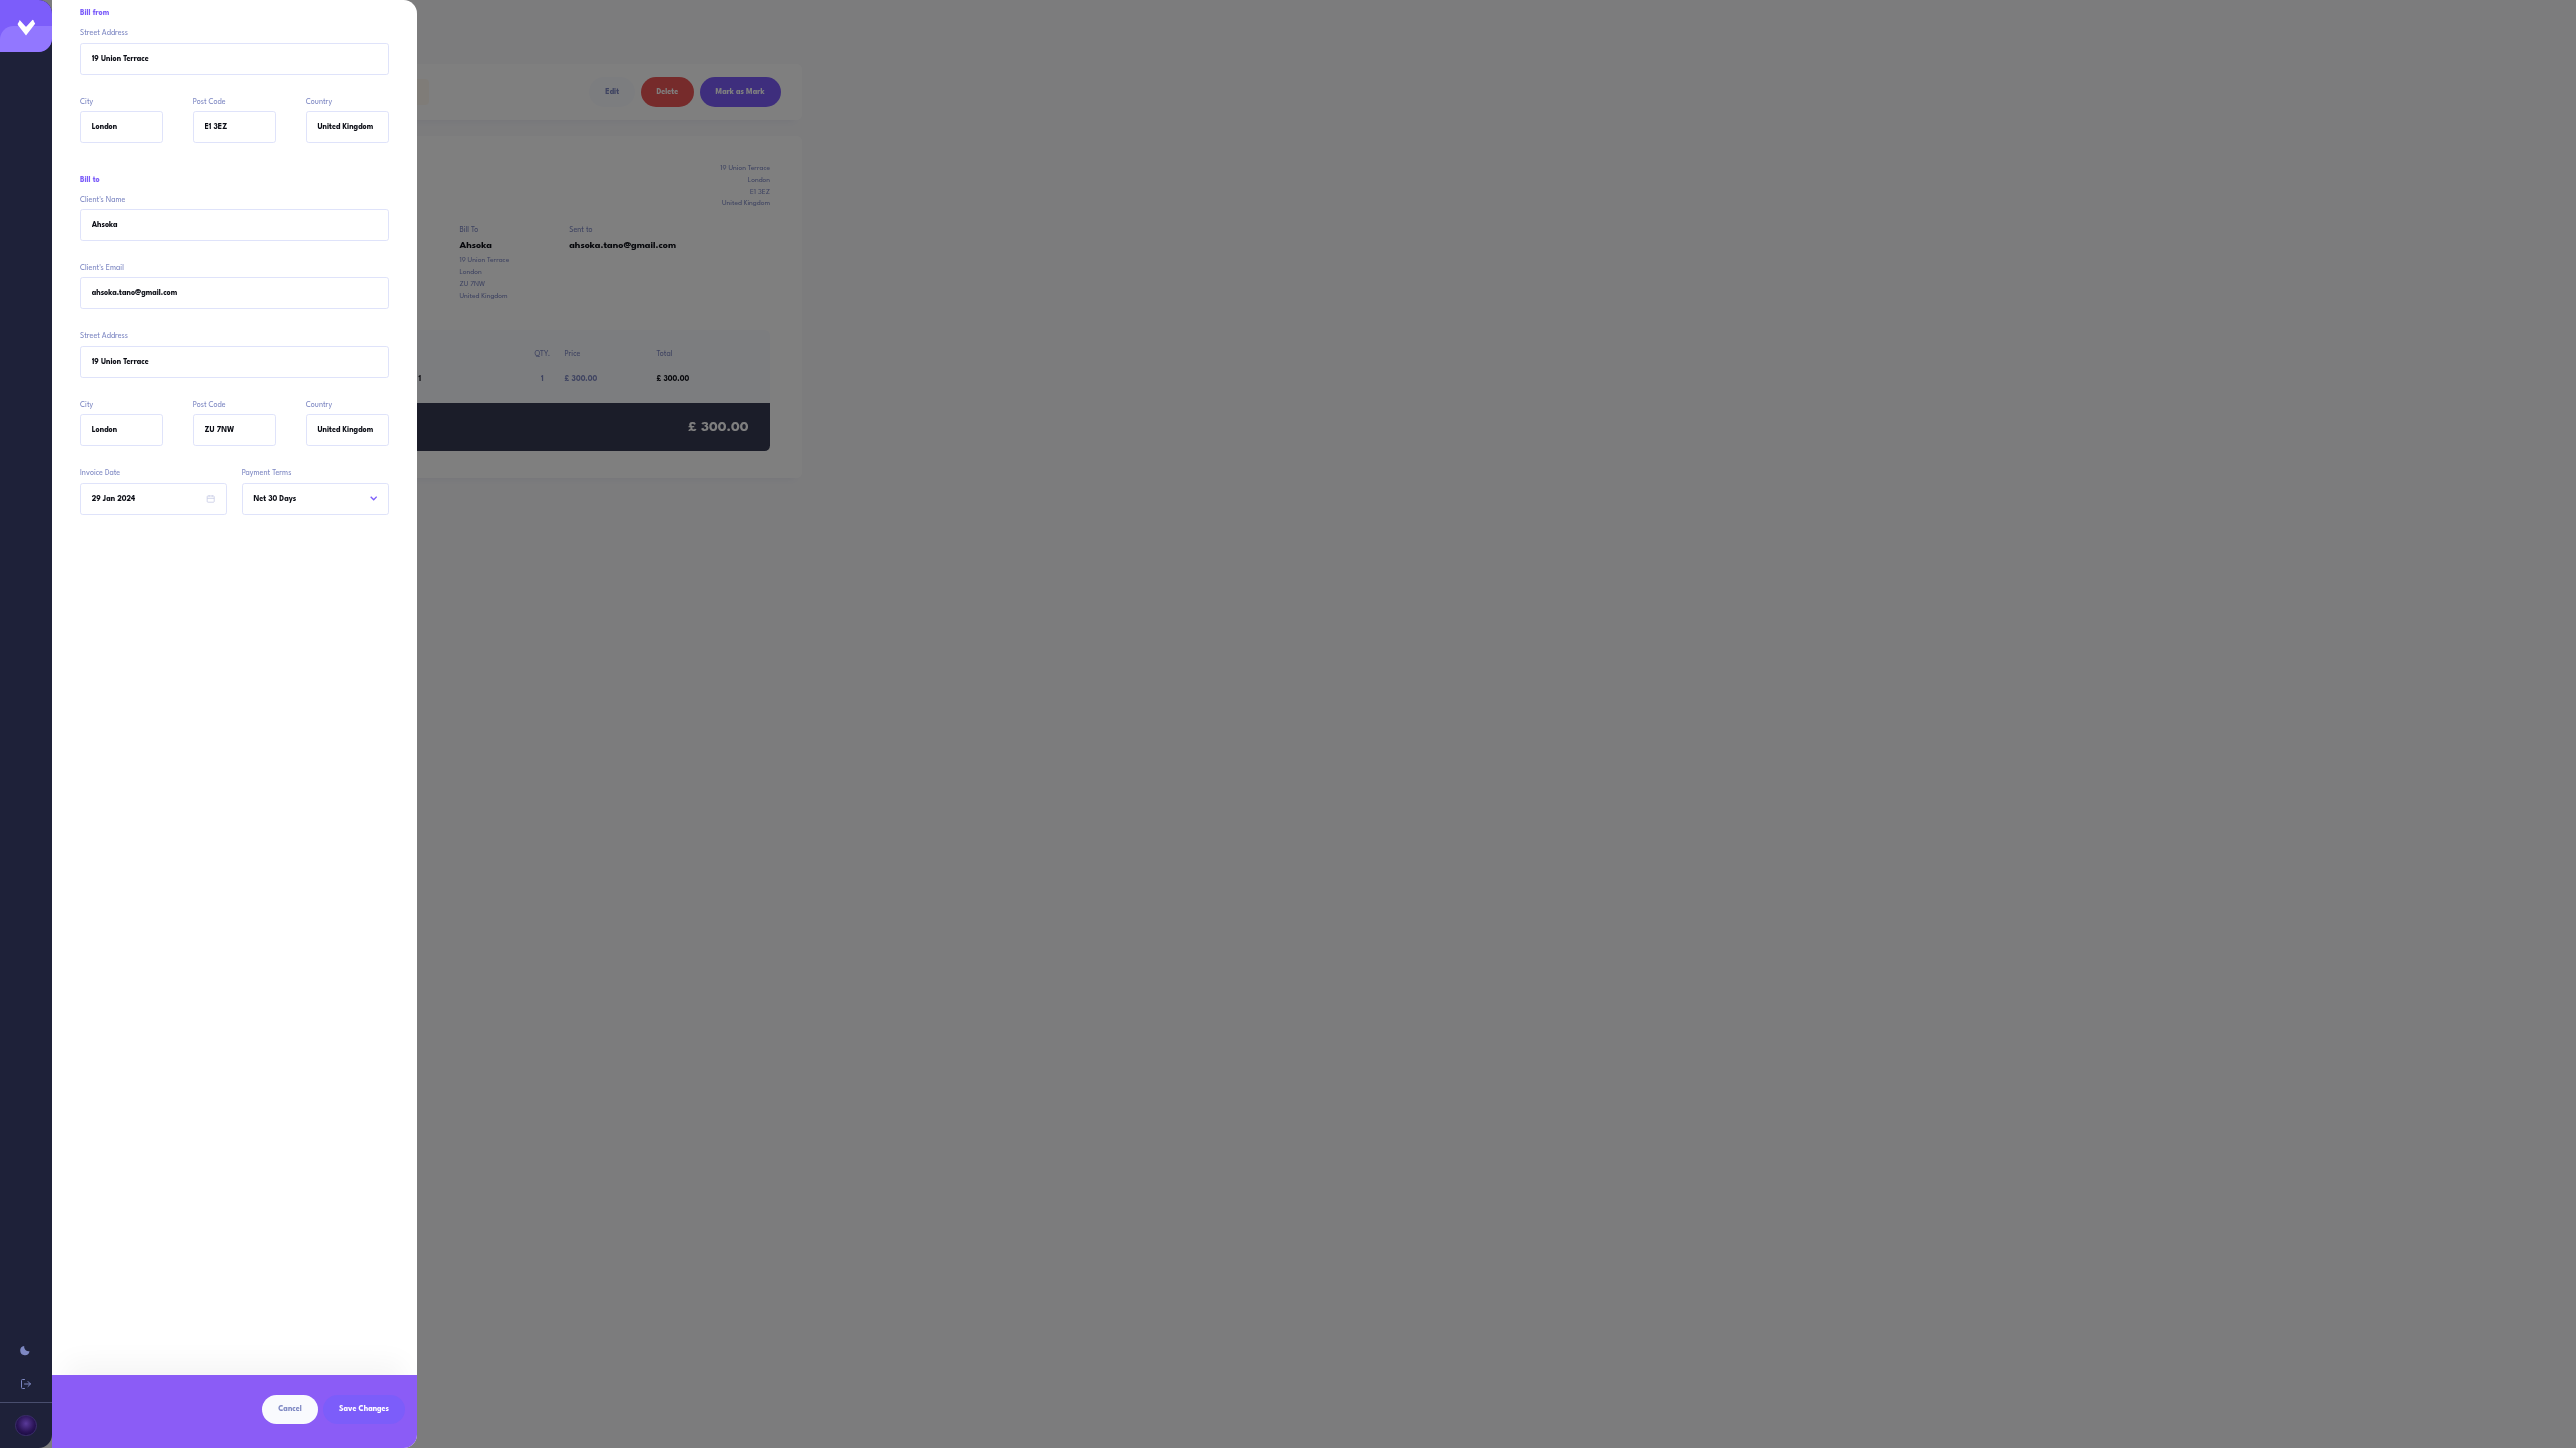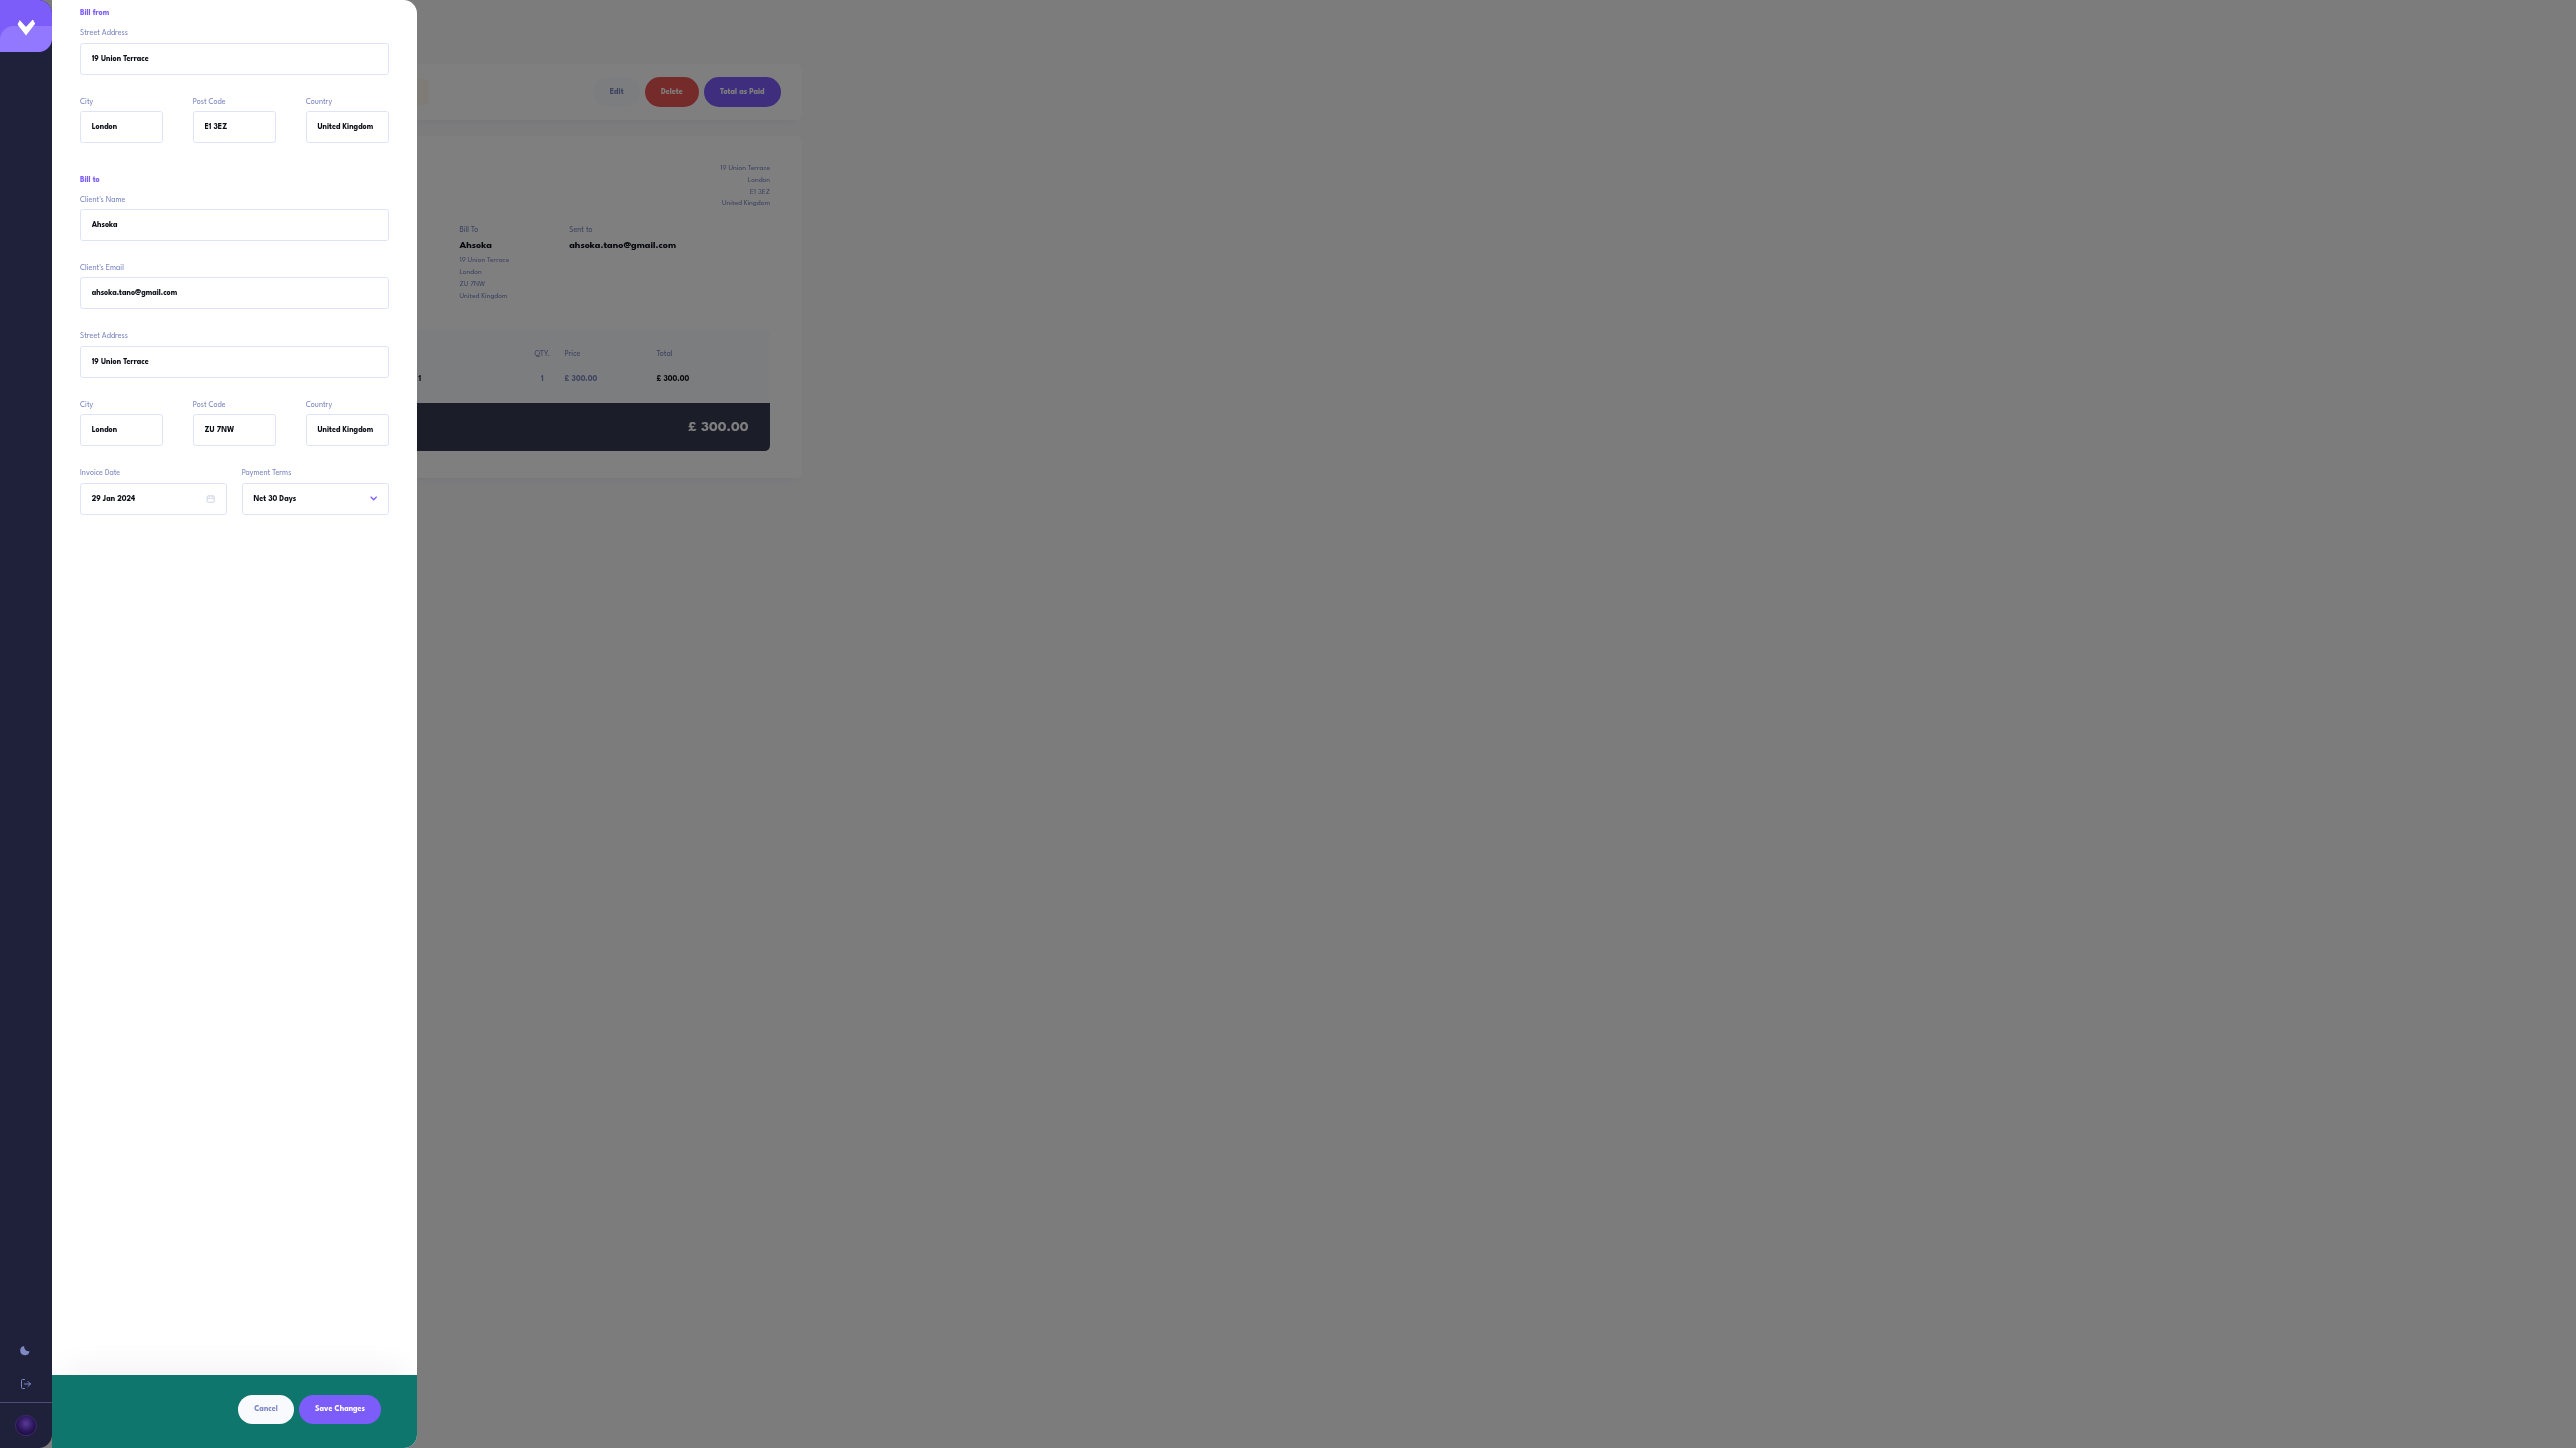--- a/index.html
+++ b/index.html
@@ -141,22 +141,22 @@
     padding: 0 10.7px; font-size: 8px; font-weight: 700; color: #0c0e16;
     background: #fff; outline: none;
   }
   .fld .input { display: flex; align-items: center; justify-content: space-between; cursor: pointer; }
   .row3 { display: grid; grid-template-columns: 1fr 1fr 1fr; gap: 30px; }
   .row2 { display: grid; grid-template-columns: 1fr 1fr; gap: 14.8px; }
   .cal-icon { opacity: .45; }
   .chev { color: #7c5dfa; }
 
   .drawer-footer {
-    padding: 20px 36px 24px 28px; display: flex; justify-content: flex-end; gap: 5.4px;
-    background: #0f766e; border-radius: 0 0 13.4px 0;
+    padding: 20px 12px 24px 28px; display: flex; justify-content: flex-end; gap: 5.4px;
+    background: #8b5cf6; border-radius: 0 0 13.4px 0;
     box-shadow: 0 -27px 27px -13.4px rgba(0,0,0,.04);
   }
   .btn-cancel { background: #f9fafe; color: #7e88c3; }
   .btn-save { background: #7c5dfa; color: #fff; }
 </style>
 </head>
 <body>
 
 <aside class="sidebar">
   <div class="logo-box">
@@ -193,21 +193,21 @@
       <div class="status-left">
         <span class="lbl">Status</span>
         <div class="status-badge">
           <span class="status-dot"></span>
           <span>Pending</span>
         </div>
       </div>
       <div class="action-btns">
         <button class="btn btn-edit">Edit</button>
         <button class="btn btn-delete">Delete</button>
-        <button class="btn btn-paid">Total as Paid</button>
+        <button class="btn btn-paid">Mark as Mark</button>
       </div>
     </div>
 
     <div class="detail-card">
       <div class="detail-top">
         <div>
           <div class="inv-id"><span class="hash">#</span><span>W03358</span></div>
           <div class="inv-desc">Lighsabers</div>
         </div>
         <div class="sender-addr">

